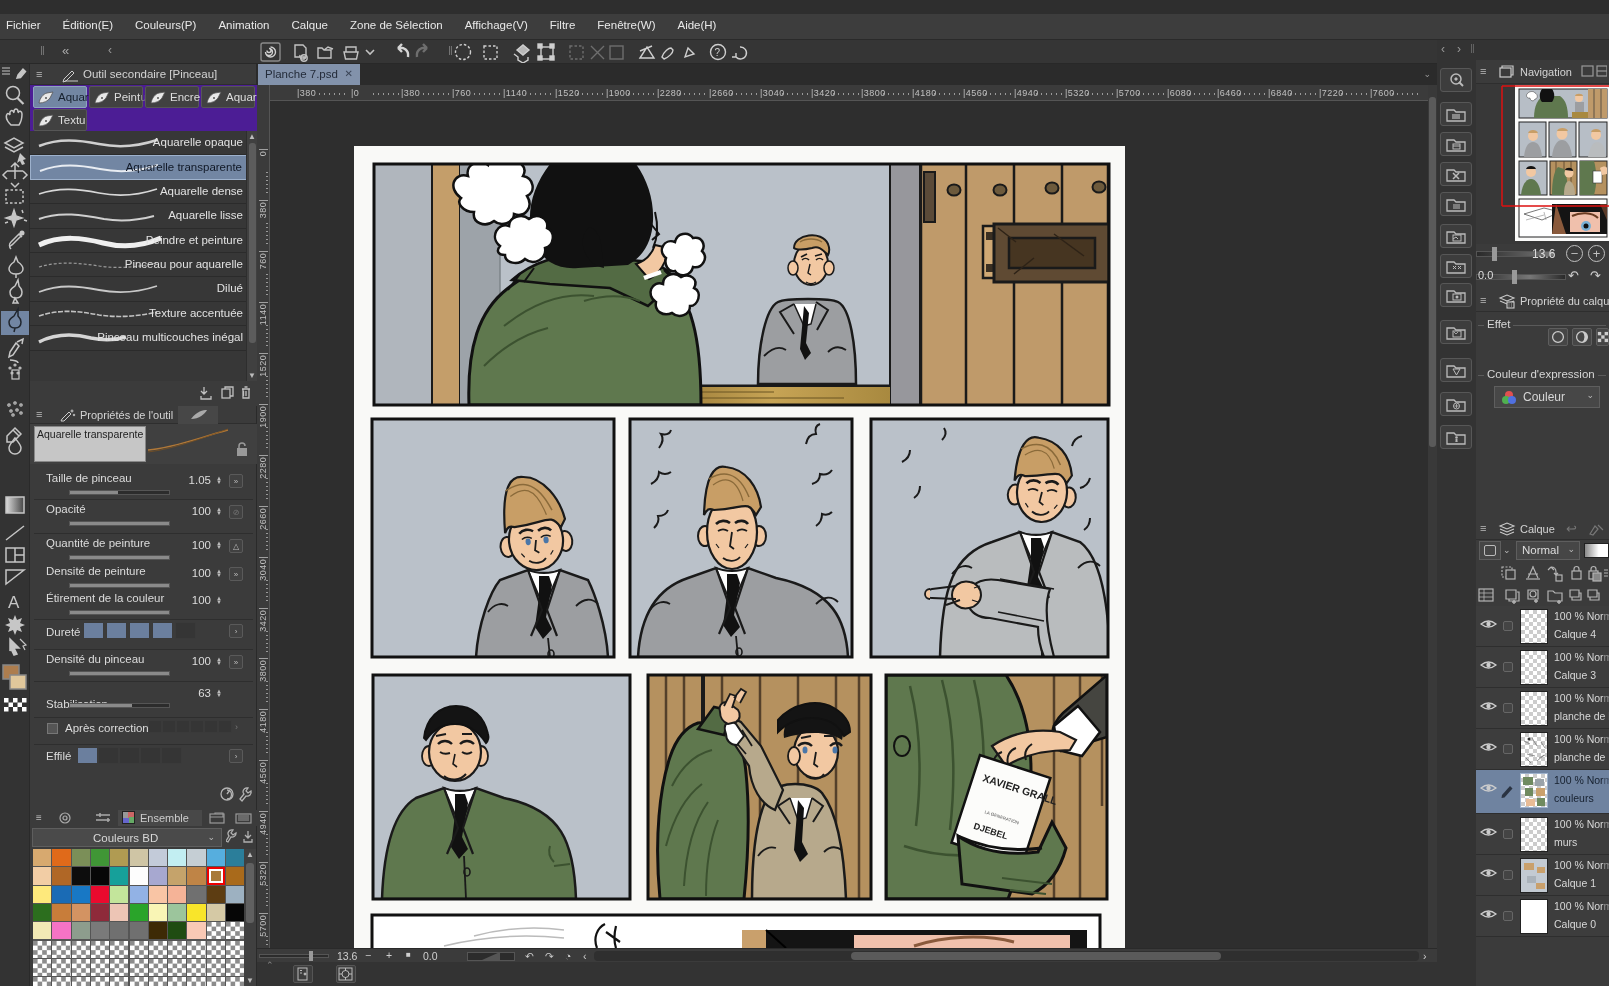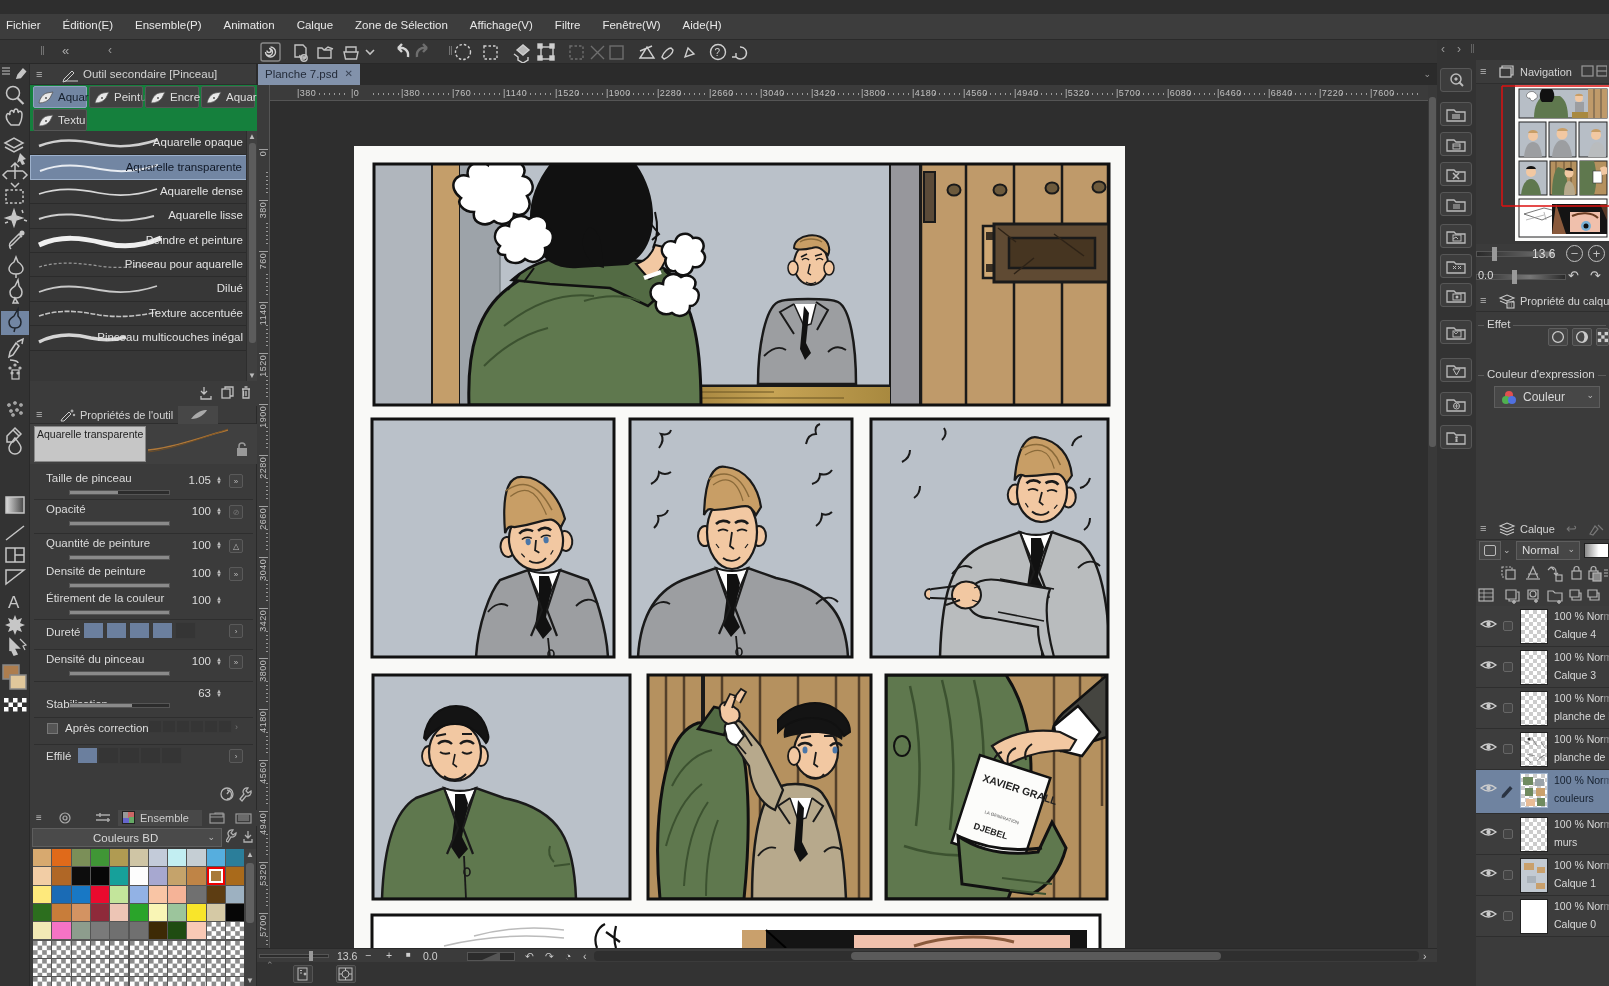--- a/index.html
+++ b/index.html
@@ -44,21 +44,21 @@
 .cbox{position:absolute;left:27px;top:15px;width:10px;height:10px;border:1px solid #666;border-radius:2px;background:#444;}
 .thumb{position:absolute;left:44px;top:3px;width:28px;height:35px;background:#fff;background-image:conic-gradient(#ccc 90deg,#fff 90deg 180deg,#ccc 180deg 270deg,#fff 270deg);background-size:8px 8px;border:1px solid #222;}
 .chk9{background-image:conic-gradient(#ccc 90deg,#fff 90deg 180deg,#ccc 180deg 270deg,#fff 270deg);background-size:8px 8px;}
 .navcirc{position:absolute;width:17px;height:17px;border:1.5px solid #c0c0c0;border-radius:50%;color:#c0c0c0;font-size:13px;text-align:center;line-height:15px;}
 .effbtn{position:absolute;width:20px;height:18px;background:#464646;border:1px solid #5e5e5e;border-radius:2px;}
 .effbtn svg{width:100%;height:16px;}
 </style>
 </head>
 <body>
 <div id="app">
-<div class="abs menubar"><span style="padding-left:6px">Fichier</span><span>Édition(E)</span><span>Ensemble(P)</span><span>Animation</span><span>Calque</span><span>Zone de Sélection</span><span>Affichage(V)</span><span>Filtre</span><span>Fenêtre(W)</span><span>Aide(H)</span></div>
+<div class="abs menubar"><span style="padding-left:6px">Fichier</span><span>Édition(E)</span><span>Couleurs(P)</span><span>Animation</span><span>Calque</span><span>Zone de Sélection</span><span>Affichage(V)</span><span>Filtre</span><span>Fenêtre(W)</span><span>Aide(H)</span></div>
 <div class="abs toolbar" id="toolbar">
 <span style="position:absolute;left:40px;top:4px;color:#777;font-size:12px;">‖</span>
 <span style="position:absolute;left:62px;top:3px;color:#aaa;font-size:13px;">«</span>
 <span style="position:absolute;left:108px;top:3px;color:#999;font-size:12px;">‹</span>
 <span style="position:absolute;left:448px;top:4px;color:#777;font-size:12px;">‖</span>
 <svg class="icon" style="left:258px;top:1px" width="500" height="22" viewBox="0 0 500 22" fill="none" stroke="#c2c2c2" stroke-width="1.4">
 <rect x="3" y="2" width="19" height="18" rx="2" stroke="#8a8a8a"></rect>
         <path d="M12.5 6 a5 5 0 1 1 -5 5 a3.5 3.5 0 1 0 3.5 -3.5 a2 2 0 1 1 -2 2" stroke="#d0d0d0"></path>
 <path d="M37 4 h8 l3 3 v9 h-11 z M42 14 a3 3 0 1 0 6 2"></path>
         <circle cx="46" cy="17" r="3.2"></circle>
@@ -168,21 +168,21 @@
 </svg>
 </div>
 <div class="abs panelA" id="panelA">
 <div class="hdr" style="height:21px;">
         <span style="position:absolute;left:6px;top:4px;color:#bbb;font-size:11px;">≡</span>
 <svg style="position:absolute;left:32px;top:3px" width="18" height="16" viewBox="0 0 18 16" stroke="#ccc" fill="none">
           <path d="M2 12 l8 -8 2 2 -8 8 -3 1 z M3 14 h13"></path>
         </svg>
 <span style="position:absolute;left:53px;top:4px;">Outil secondaire [Pinceau]</span>
       </div>
-<div style="position:absolute;top:21px;left:0;width:227px;height:46px;background:#15803d;">
+<div style="position:absolute;top:21px;left:0;width:227px;height:46px;background:#4c1d95;">
 <div class="brushbtn sel" style="left:3px;top:1px;"><svg width="18" height="14" viewBox="0 0 18 14">
             <path d="M2 12 C3 7 6 3 10 2 L16 1 L13 7 C11 10 7 12 2 12 z" fill="#e8e8e8" stroke="#555" stroke-width="0.8"></path>
             <circle cx="9" cy="7" r="1" fill="#555"></circle>
           </svg>Aquar</div>
 <div class="brushbtn" style="left:59px;top:1px;"><svg width="18" height="14" viewBox="0 0 18 14">
             <path d="M2 12 C3 7 6 3 10 2 L16 1 L13 7 C11 10 7 12 2 12 z" fill="#e8e8e8" stroke="#555" stroke-width="0.8"></path>
             <circle cx="9" cy="7" r="1" fill="#555"></circle>
           </svg>Peint<span style="color:#888">u</span></div>
 <div class="brushbtn" style="left:115px;top:1px;"><svg width="18" height="14" viewBox="0 0 18 14">
             <path d="M2 12 C3 7 6 3 10 2 L16 1 L13 7 C11 10 7 12 2 12 z" fill="#e8e8e8" stroke="#555" stroke-width="0.8"></path>

